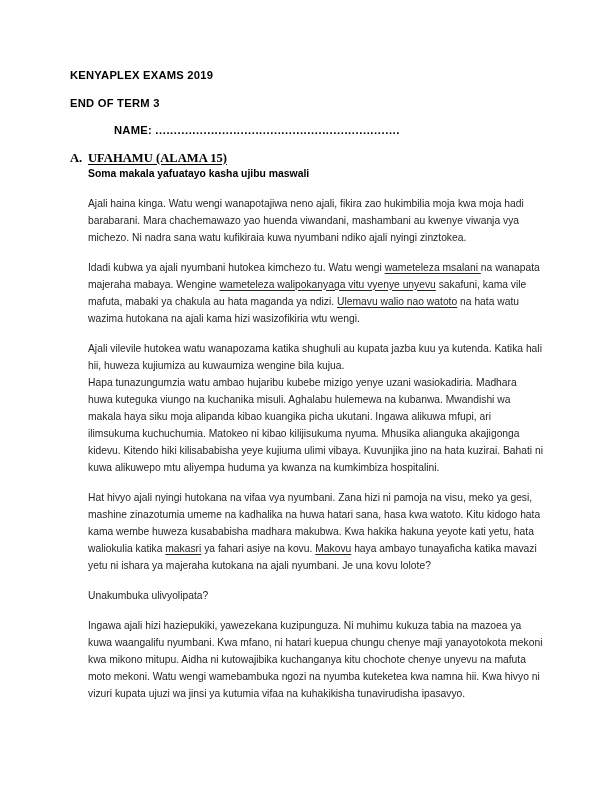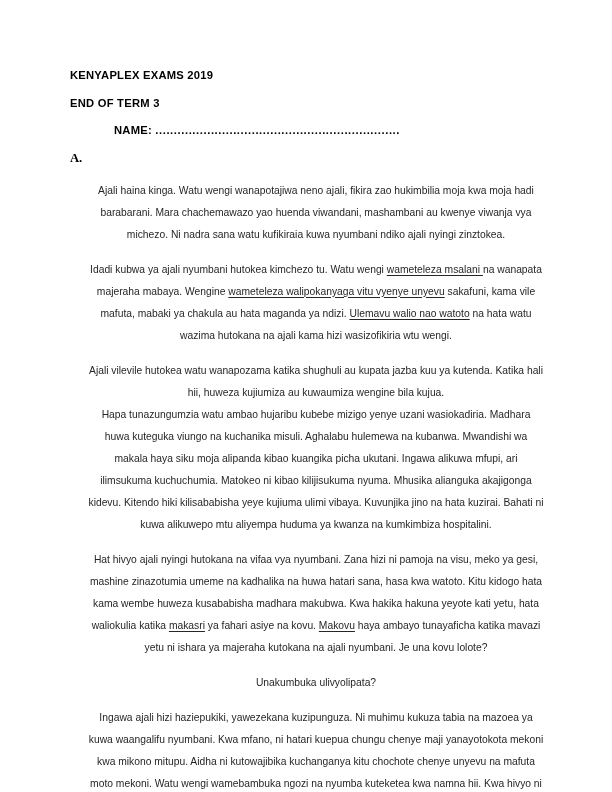--- a/index.html
+++ b/index.html
@@ -86,24 +86,24 @@
 
   
   .passage {
     margin-top: 14px;
     margin-left: 18px;
     width: 456px;
   }
   .para {
     font-family: "Liberation Sans", sans-serif;
     font-size: 10.3px;
-    line-height: 22px;
+    line-height: 17px;
     color: #262626;
     margin: 0 0 13px 0;
-    text-align: center;
+    text-align: left;
   }
   .para.tight { margin-bottom: 0; }
   .para u {
     text-underline-offset: 1.5px;
   }
 </style>
 </head>
 <body>
 
 <div class="page">
@@ -114,21 +114,23 @@
 
     <div class="head-line field">
       <span>NAME:</span>
       <span class="dots">..................................................................</span>
     </div>
 
   </div>
 
   <div class="section-head">
     <span class="section-letter">A.</span>
+    <span class="section-title">UFAHAMU (ALAMA 15)</span>
   </div>
+  <div class="section-sub">Soma makala yafuatayo kasha ujibu maswali</div>
 
   <div class="passage">
 
     <p class="para">Ajali haina kinga. Watu wengi wanapotajiwa neno ajali, fikira zao hukimbilia moja kwa moja hadi barabarani. Mara chachemawazo yao huenda viwandani, mashambani au kwenye viwanja vya michezo. Ni nadra sana watu kufikiraia kuwa nyumbani ndiko ajali nyingi zinztokea.</p>
 
     <p class="para"><span>Idadi kubwa ya ajali nyumbani hutokea kimchezo tu. Watu wengi </span><u>wameteleza msalani </u><span> na wanapata majeraha mabaya. Wengine </span><u>wameteleza walipokanyaga vitu vyenye unyevu</u><span> sakafuni, kama vile mafuta, mabaki ya chakula au hata maganda ya ndizi. </span><u>Ulemavu walio nao watoto</u><span> na hata watu wazima hutokana na ajali kama hizi wasizofikiria wtu wengi.</span></p>
 
     <p class="para tight">Ajali vilevile hutokea watu wanapozama katika shughuli au kupata jazba kuu ya kutenda. Katika hali hii, huweza kujiumiza au kuwaumiza wengine bila kujua.</p>
 
     <p class="para">Hapa tunazungumzia watu ambao hujaribu kubebe mizigo yenye uzani wasiokadiria. Madhara huwa kuteguka viungo na kuchanika misuli. Aghalabu hulemewa na kubanwa. Mwandishi wa makala haya siku moja alipanda kibao kuangika picha ukutani. Ingawa alikuwa mfupi, ari ilimsukuma kuchuchumia. Matokeo ni kibao kilijisukuma nyuma. Mhusika alianguka akajigonga kidevu. Kitendo hiki kilisababisha yeye kujiuma ulimi vibaya. Kuvunjika jino na hata kuzirai. Bahati ni kuwa alikuwepo mtu aliyempa huduma ya kwanza na kumkimbiza hospitalini.</p>

